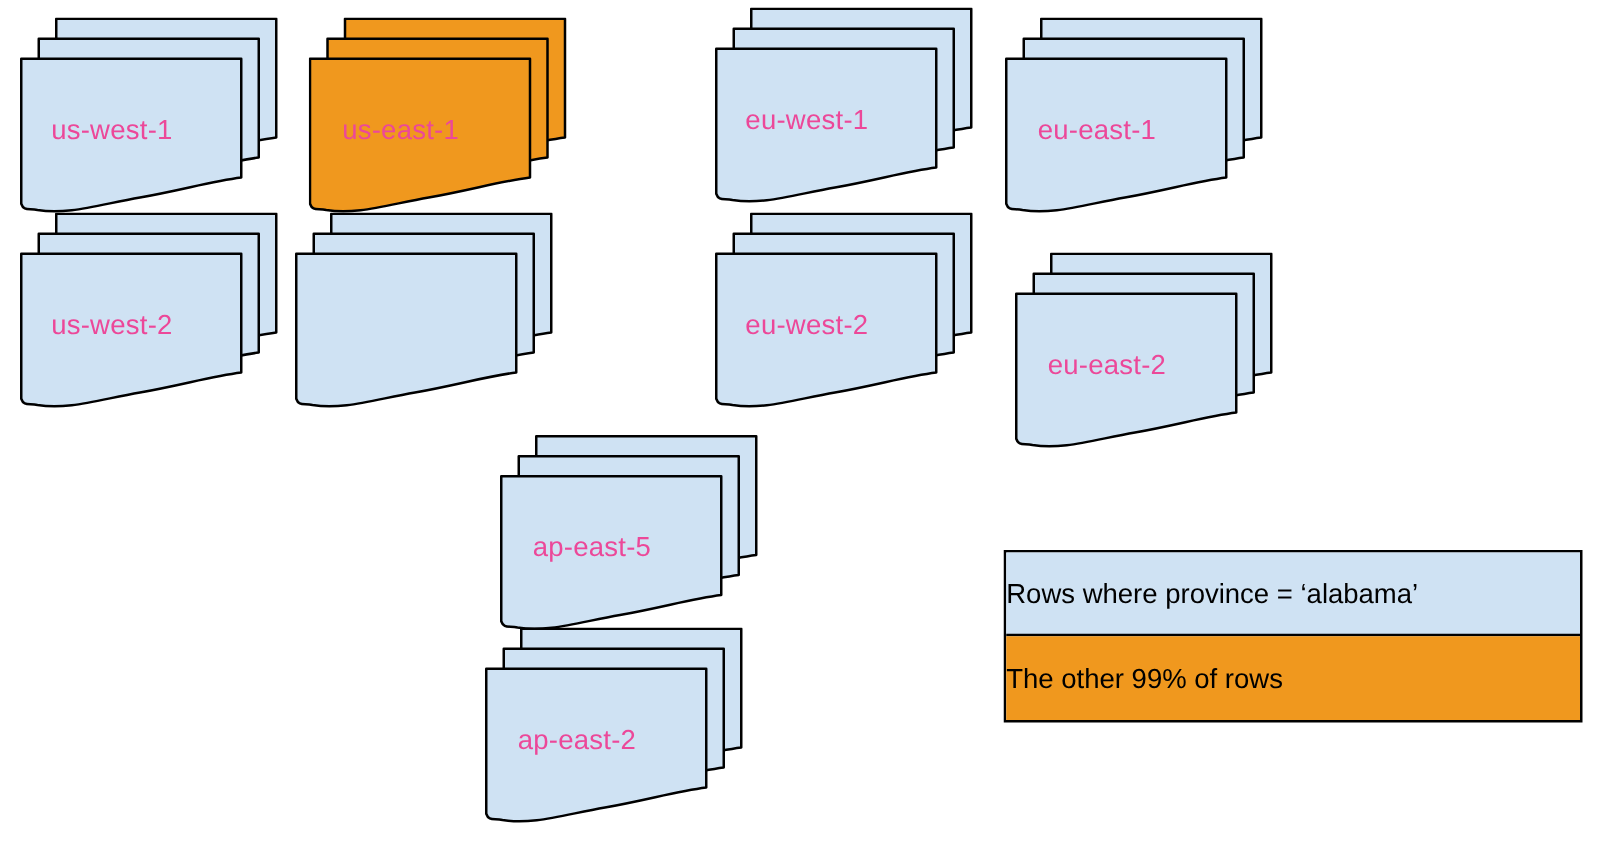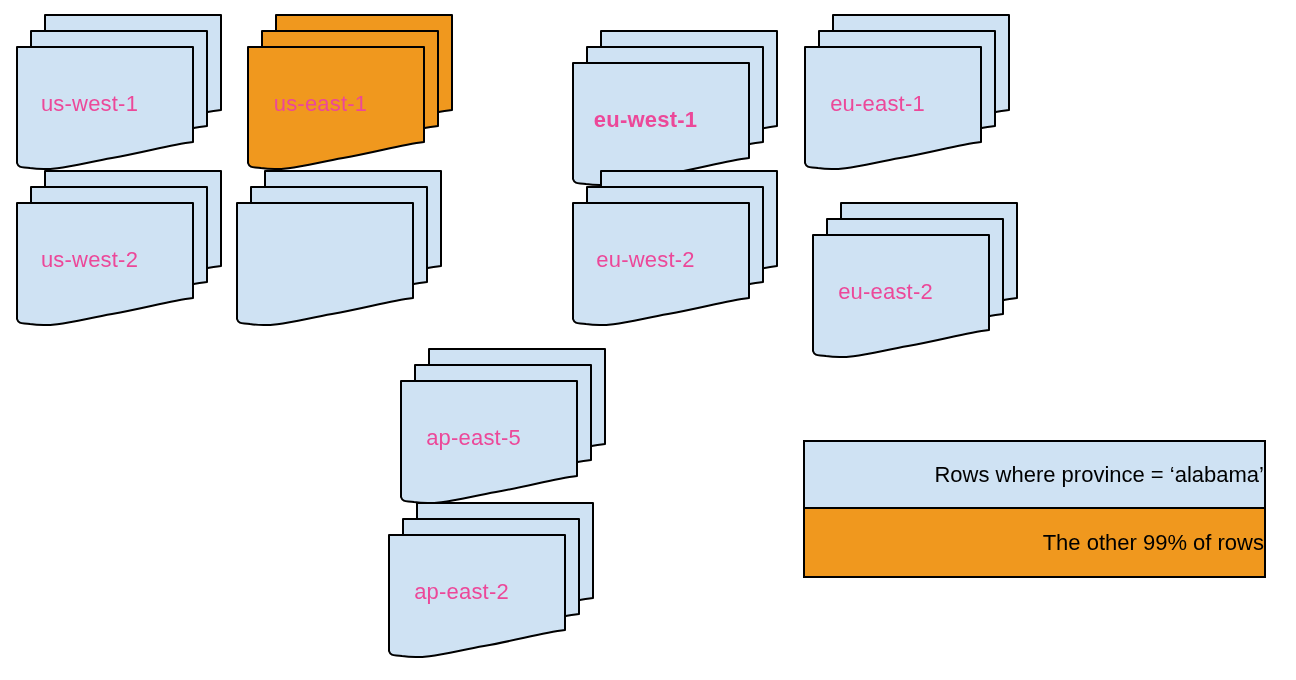--- a/index.html
+++ b/index.html
@@ -59,21 +59,21 @@
     left: 803px;
     top: 440px;
     width: 463px;
     border: 2px solid #000000;
     box-sizing: border-box;
   }
   .legend-row {
     height: 67px;
     display: flex;
     align-items: center;
-    justify-content: flex-end;
+    justify-content: flex-start;
     font-size: 22px;
     color: #000000;
     box-sizing: border-box;
   }
   .legend-row.blue {
     background: #cfe2f3;
     border-bottom: 2px solid #000000;
   }
   .legend-row.orange {
     background: #f0981e;
@@ -101,21 +101,21 @@
 
   <div class="stack highlight" style="left:247px; top:14px;">
     <svg width="210" height="160" viewBox="0 0 210 160">
       <use href="#docshape" x="28" y="0"></use>
       <use href="#docshape" x="14" y="16"></use>
       <use href="#docshape" x="0" y="32"></use>
     </svg>
     <span class="doc-label">us-east-1</span>
   </div>
 
-  <div class="stack" style="left:572px; top:30px;font-weight:bold;">
+  <div class="stack" style="left:572px; top:6px;">
     <svg width="210" height="160" viewBox="0 0 210 160">
       <use href="#docshape" x="28" y="0"></use>
       <use href="#docshape" x="14" y="16"></use>
       <use href="#docshape" x="0" y="32"></use>
     </svg>
     <span class="doc-label">eu-west-1</span>
   </div>
 
   <div class="stack" style="left:804px; top:14px;">
     <svg width="210" height="160" viewBox="0 0 210 160">

